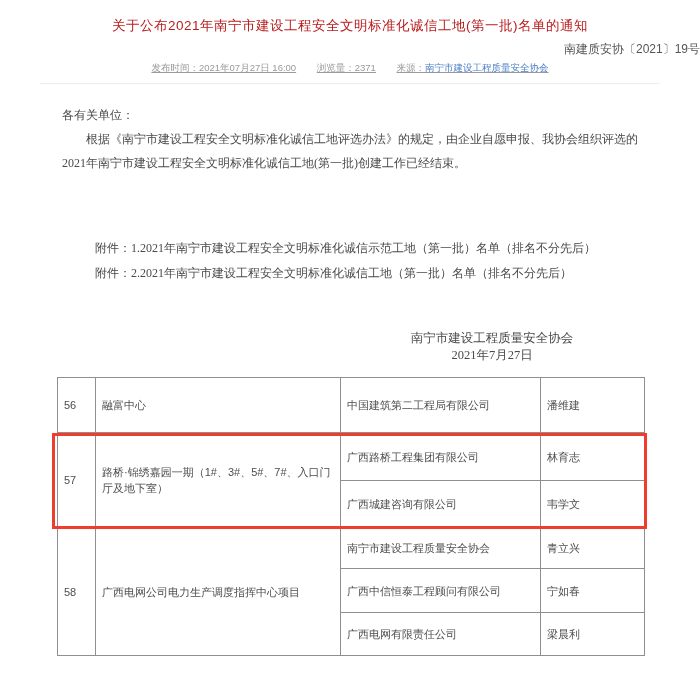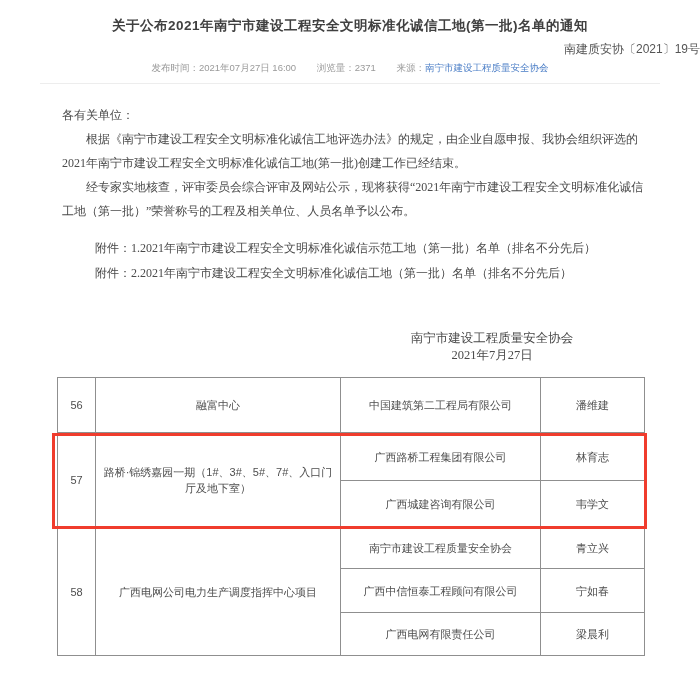--- a/index.html
+++ b/index.html
@@ -10,39 +10,39 @@
     width: 700px;
     height: 674px;
     background: #ffffff;
     overflow: hidden;
   }
   .doc-title {
     position: absolute;
     top: 17px; left: 0; right: 0;
     text-align: center;
     font-size: 13.5px;
-    font-weight: bold;
-    color: #404040;
+    font-weight: normal;
+    color: #b91c1c;
     letter-spacing: 0.5px;
   }
   .doc-number {
     position: absolute;
     top: 41px; left: 0; right: 0;
     text-align: right;
     font-size: 12px;
     color: #555555;
   }
   .meta-line {
     position: absolute;
     top: 62px; left: 0; right: 0;
     text-align: center;
     font-size: 9.5px;
     color: #9a9a9a;
   }
-  .meta-line .meta-item { margin: 15px 9px; }
+  .meta-line .meta-item { margin: 15px 9px; text-decoration: underline; }
   .meta-line a.source-link {
     color: #4a7dc6;
     text-decoration: none;
     cursor: pointer;
   }
   .divider {
     position: absolute;
     top: 83px; left: 40px; right: 40px;
     height: 0;
     border-top: 1px solid #ededed;
@@ -84,21 +84,20 @@
     top: 377px;
     left: 57px;
     border-collapse: collapse;
     table-layout: fixed;
     width: 587px;
     font-size: 11px;
     color: #4d4d4d;
   }
   .roster-table td {
     border: 1px solid #8f8f8f;
-    text-align: center;
     vertical-align: middle;
     padding: 2px 6px;
     line-height: 16px;
     background: #ffffff;
   }
   .highlight-box {
     position: absolute;
     top: 433px;
     left: 52px;
     width: 595px;
@@ -120,21 +119,20 @@
     <span class="meta-item">发布时间：2021年07月27日 16:00</span>
     <span class="meta-item">浏览量：2371</span>
     <span class="meta-item"><span>来源：</span><a class="source-link">南宁市建设工程质量安全协会</a></span>
   </div>
 
   <div class="divider"></div>
 
   <div class="body-text">
     <div class="salutation">各有关单位：</div>
     <div class="para">根据《南宁市建设工程安全文明标准化诚信工地评选办法》的规定，由企业自愿申报、我协会组织评选的2021年南宁市建设工程安全文明标准化诚信工地(第一批)创建工作已经结束。</div>
-    <div class="para">经专家实地核查，评审委员会综合评审及网站公示，现将获得“2021年南宁市建设工程安全文明标准化诚信工地（第一批）”荣誉称号的工程及相关单位、人员名单予以公布。</div>
   </div>
 
   <div class="attachments">
     <div>附件：1.2021年南宁市建设工程安全文明标准化诚信示范工地（第一批）名单（排名不分先后）</div>
     <div>附件：2.2021年南宁市建设工程安全文明标准化诚信工地（第一批）名单（排名不分先后）</div>
   </div>
 
   <div class="signature-block">
     <div>南宁市建设工程质量安全协会</div>
     <div class="sign-date">2021年7月27日</div>

